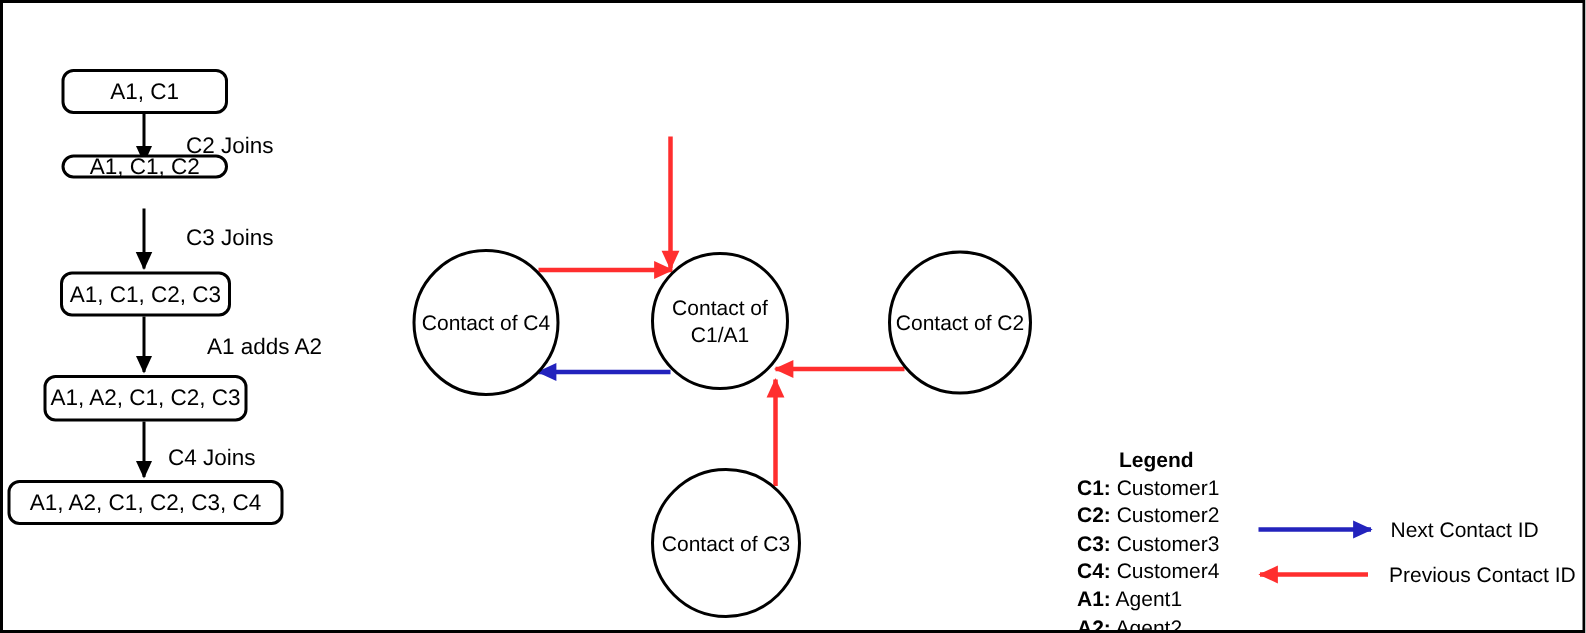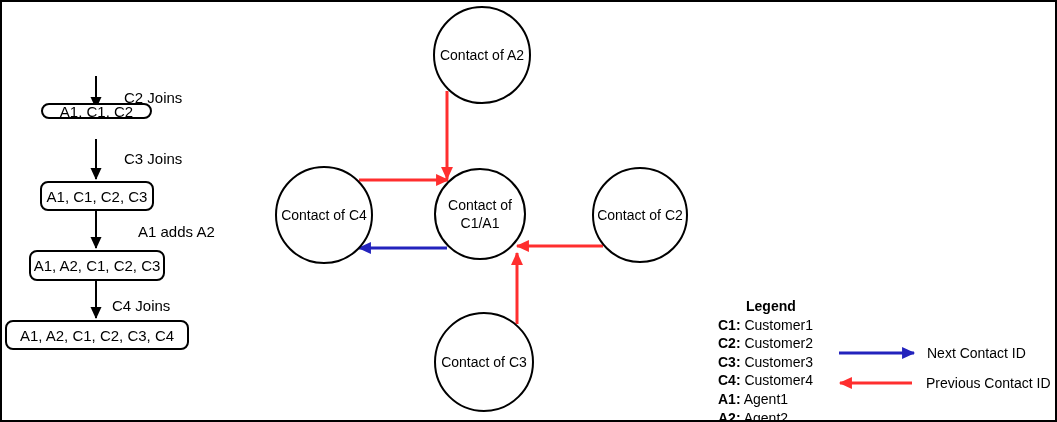--- a/index.html
+++ b/index.html
@@ -92,33 +92,31 @@
     <line class="e-prev" x1="357" y1="178" x2="446" y2="178" marker-end="url(#mprev)"></line>
     <line class="e-prev" x1="601" y1="244" x2="515" y2="244" marker-end="url(#mprev)"></line>
     <line class="e-prev" x1="515" y1="322" x2="515" y2="251" marker-end="url(#mprev)"></line>
 
     <line class="e-next" x1="445" y1="246" x2="357" y2="246" marker-end="url(#mnext)"></line>
 
     <line class="e-next" x1="837" y1="351" x2="912" y2="351" marker-end="url(#mnext)"></line>
     <line class="e-prev" x1="910" y1="381" x2="838" y2="381" marker-end="url(#mprev)"></line>
   </svg>
 
+  <div class="fbox" style="left:39px;top:44px;width:111px;height:30px">A1, C1</div>
   <div class="fbox" style="left:39px;top:101px;width:111px;height:16px">A1, C1, C2</div>
   <div class="fbox" style="left:38px;top:179px;width:114px;height:30px">A1, C1, C2, C3</div>
   <div class="fbox" style="left:27px;top:248px;width:136px;height:31px">A1, A2, C1, C2, C3</div>
   <div class="fbox" style="left:3px;top:318px;width:184px;height:30px">A1, A2, C1, C2, C3, C4</div>
 
   <div class="tlabel" style="left:122px;top:87px">C2 Joins</div>
   <div class="tlabel" style="left:122px;top:148px">C3 Joins</div>
   <div class="tlabel" style="left:136px;top:221px">A1 adds A2</div>
   <div class="tlabel" style="left:110px;top:295px">C4 Joins</div>
 
-  <div class="node" style="left:431px;top:4px;width:98px;height:98px">
-    <span class="lbl">Contact of A2</span>
-  </div>
   <div class="node" style="left:273px;top:164px;width:98px;height:98px">
     <span class="lbl">Contact of C4</span>
   </div>
   <div class="node" style="left:432px;top:166px;width:92px;height:92px">
     <span class="lbl wrap">Contact of C1/A1</span>
   </div>
   <div class="node" style="left:590px;top:165px;width:96px;height:96px">
     <span class="lbl">Contact of C2</span>
   </div>
   <div class="node" style="left:432px;top:310px;width:100px;height:100px">

